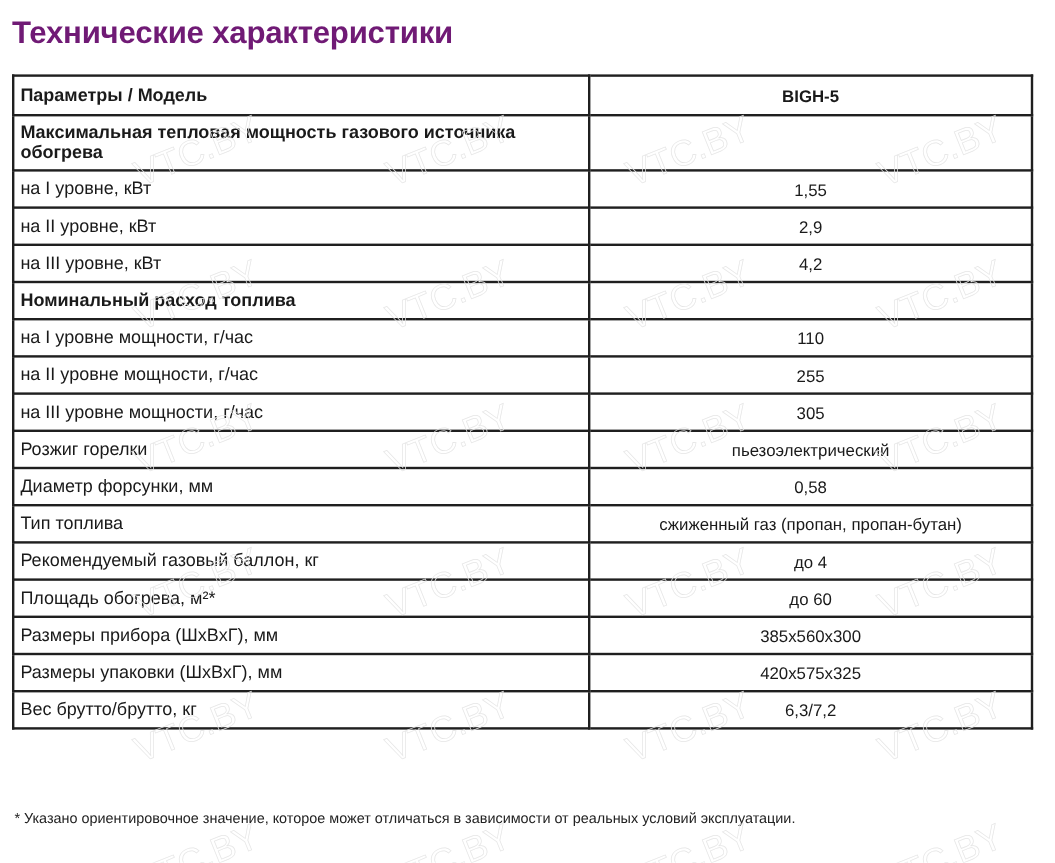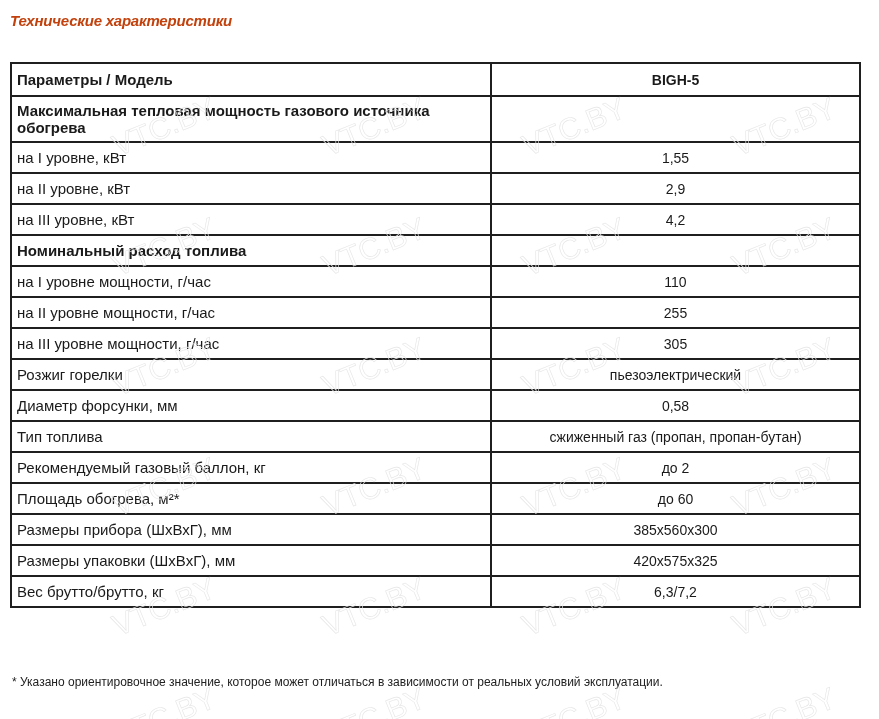--- a/index.html
+++ b/index.html
@@ -2,23 +2,22 @@
 <html><head>
 <meta charset="utf-8">
 <style>
   html, body { margin: 0; padding: 0; background: #ffffff; }
   body {
     width: 879px; height: 719px; position: relative; overflow: hidden;
     font-family: "Liberation Sans", sans-serif; color: #1a1a1a;
   }
   .title {
     position: absolute; left: 10px; top: 12px;
-    font-size: 15px; font-weight: bold; color: #c2410c;
+    font-size: 26px; font-weight: bold; color: #701a75;
     letter-spacing: -0.2px;
-    font-style: italic;
   }
   table.specs {
     position: absolute; left: 10px; top: 62px;
     width: 851px; border-collapse: collapse;
     font-size: 15px;
   }
   table.specs td {
     border: 2.5px solid #1f1f1f;
     padding: 0 5px;
     height: 29px;
@@ -90,21 +89,21 @@
     <tr>
       <td class="param">Диаметр форсунки, мм</td>
       <td class="val">0,58</td>
     </tr>
     <tr>
       <td class="param">Тип топлива</td>
       <td class="val">сжиженный газ (пропан, пропан-бутан)</td>
     </tr>
     <tr>
       <td class="param">Рекомендуемый газовый баллон, кг</td>
-      <td class="val">до 2</td>
+      <td class="val">до 4</td>
     </tr>
     <tr>
       <td class="param">Площадь обогрева, м²*</td>
       <td class="val">до 60</td>
     </tr>
     <tr>
       <td class="param">Размеры прибора (ШхВхГ), мм</td>
       <td class="val">385x560x300</td>
     </tr>
     <tr>

